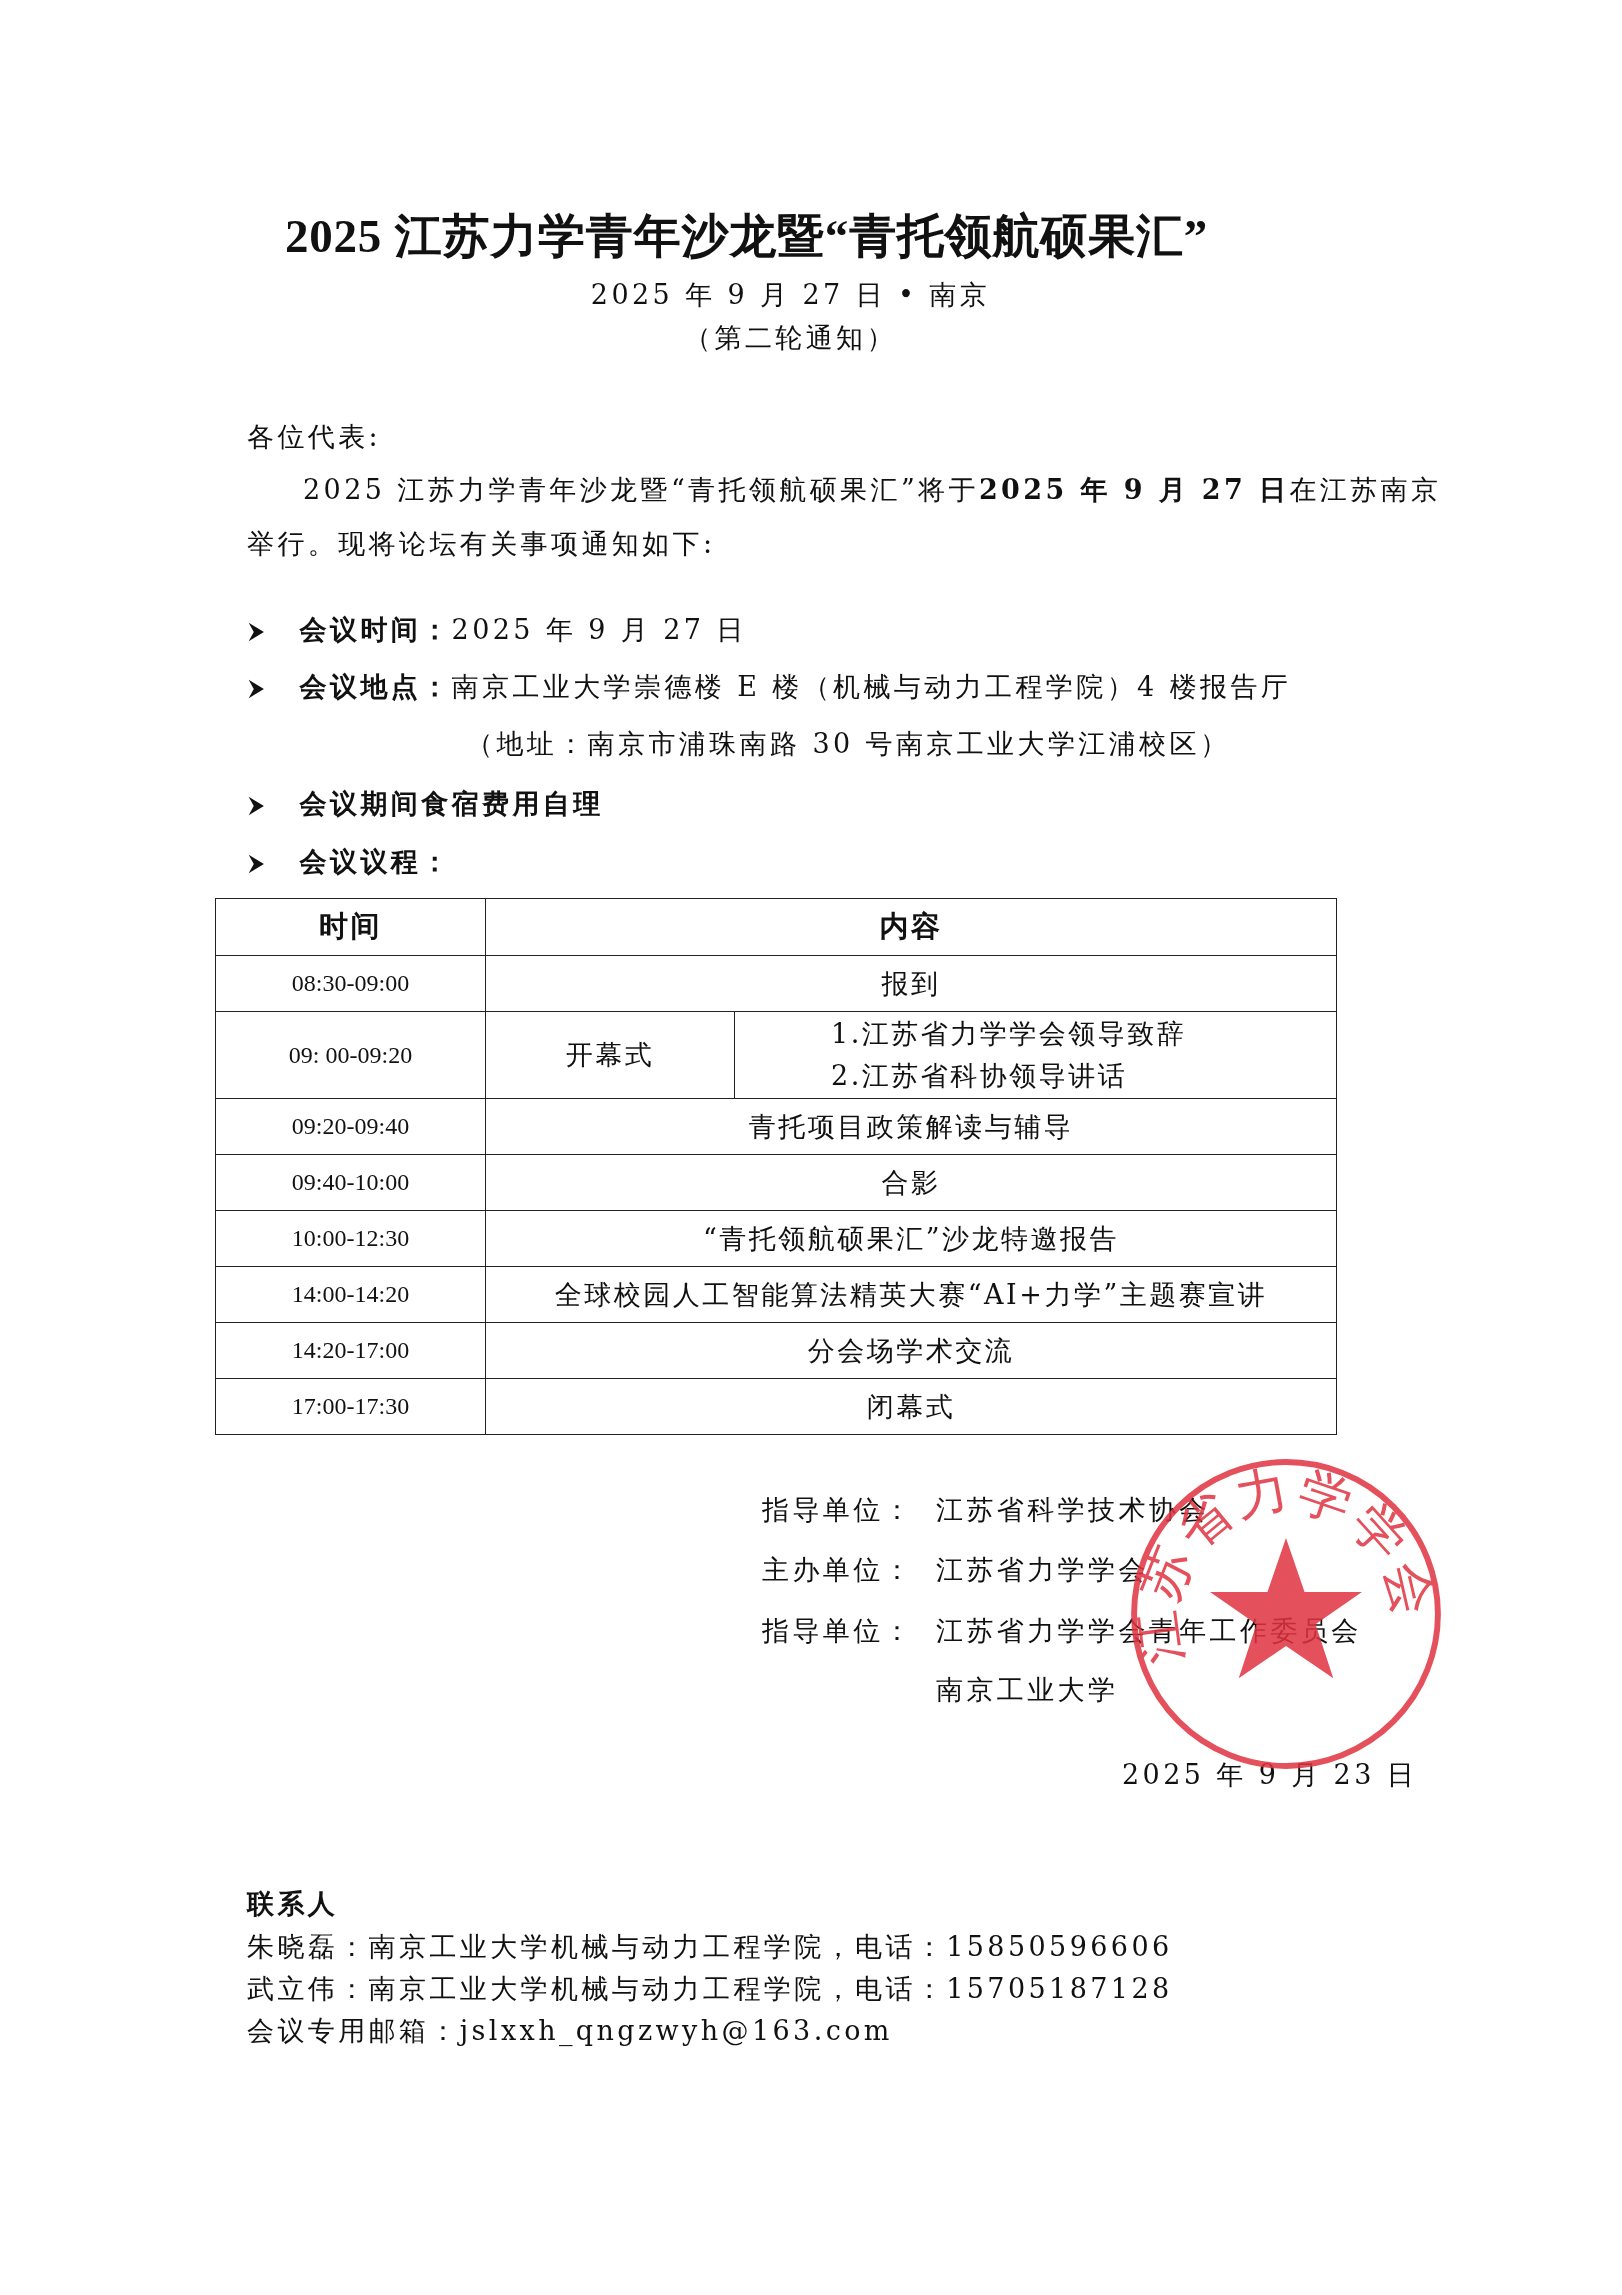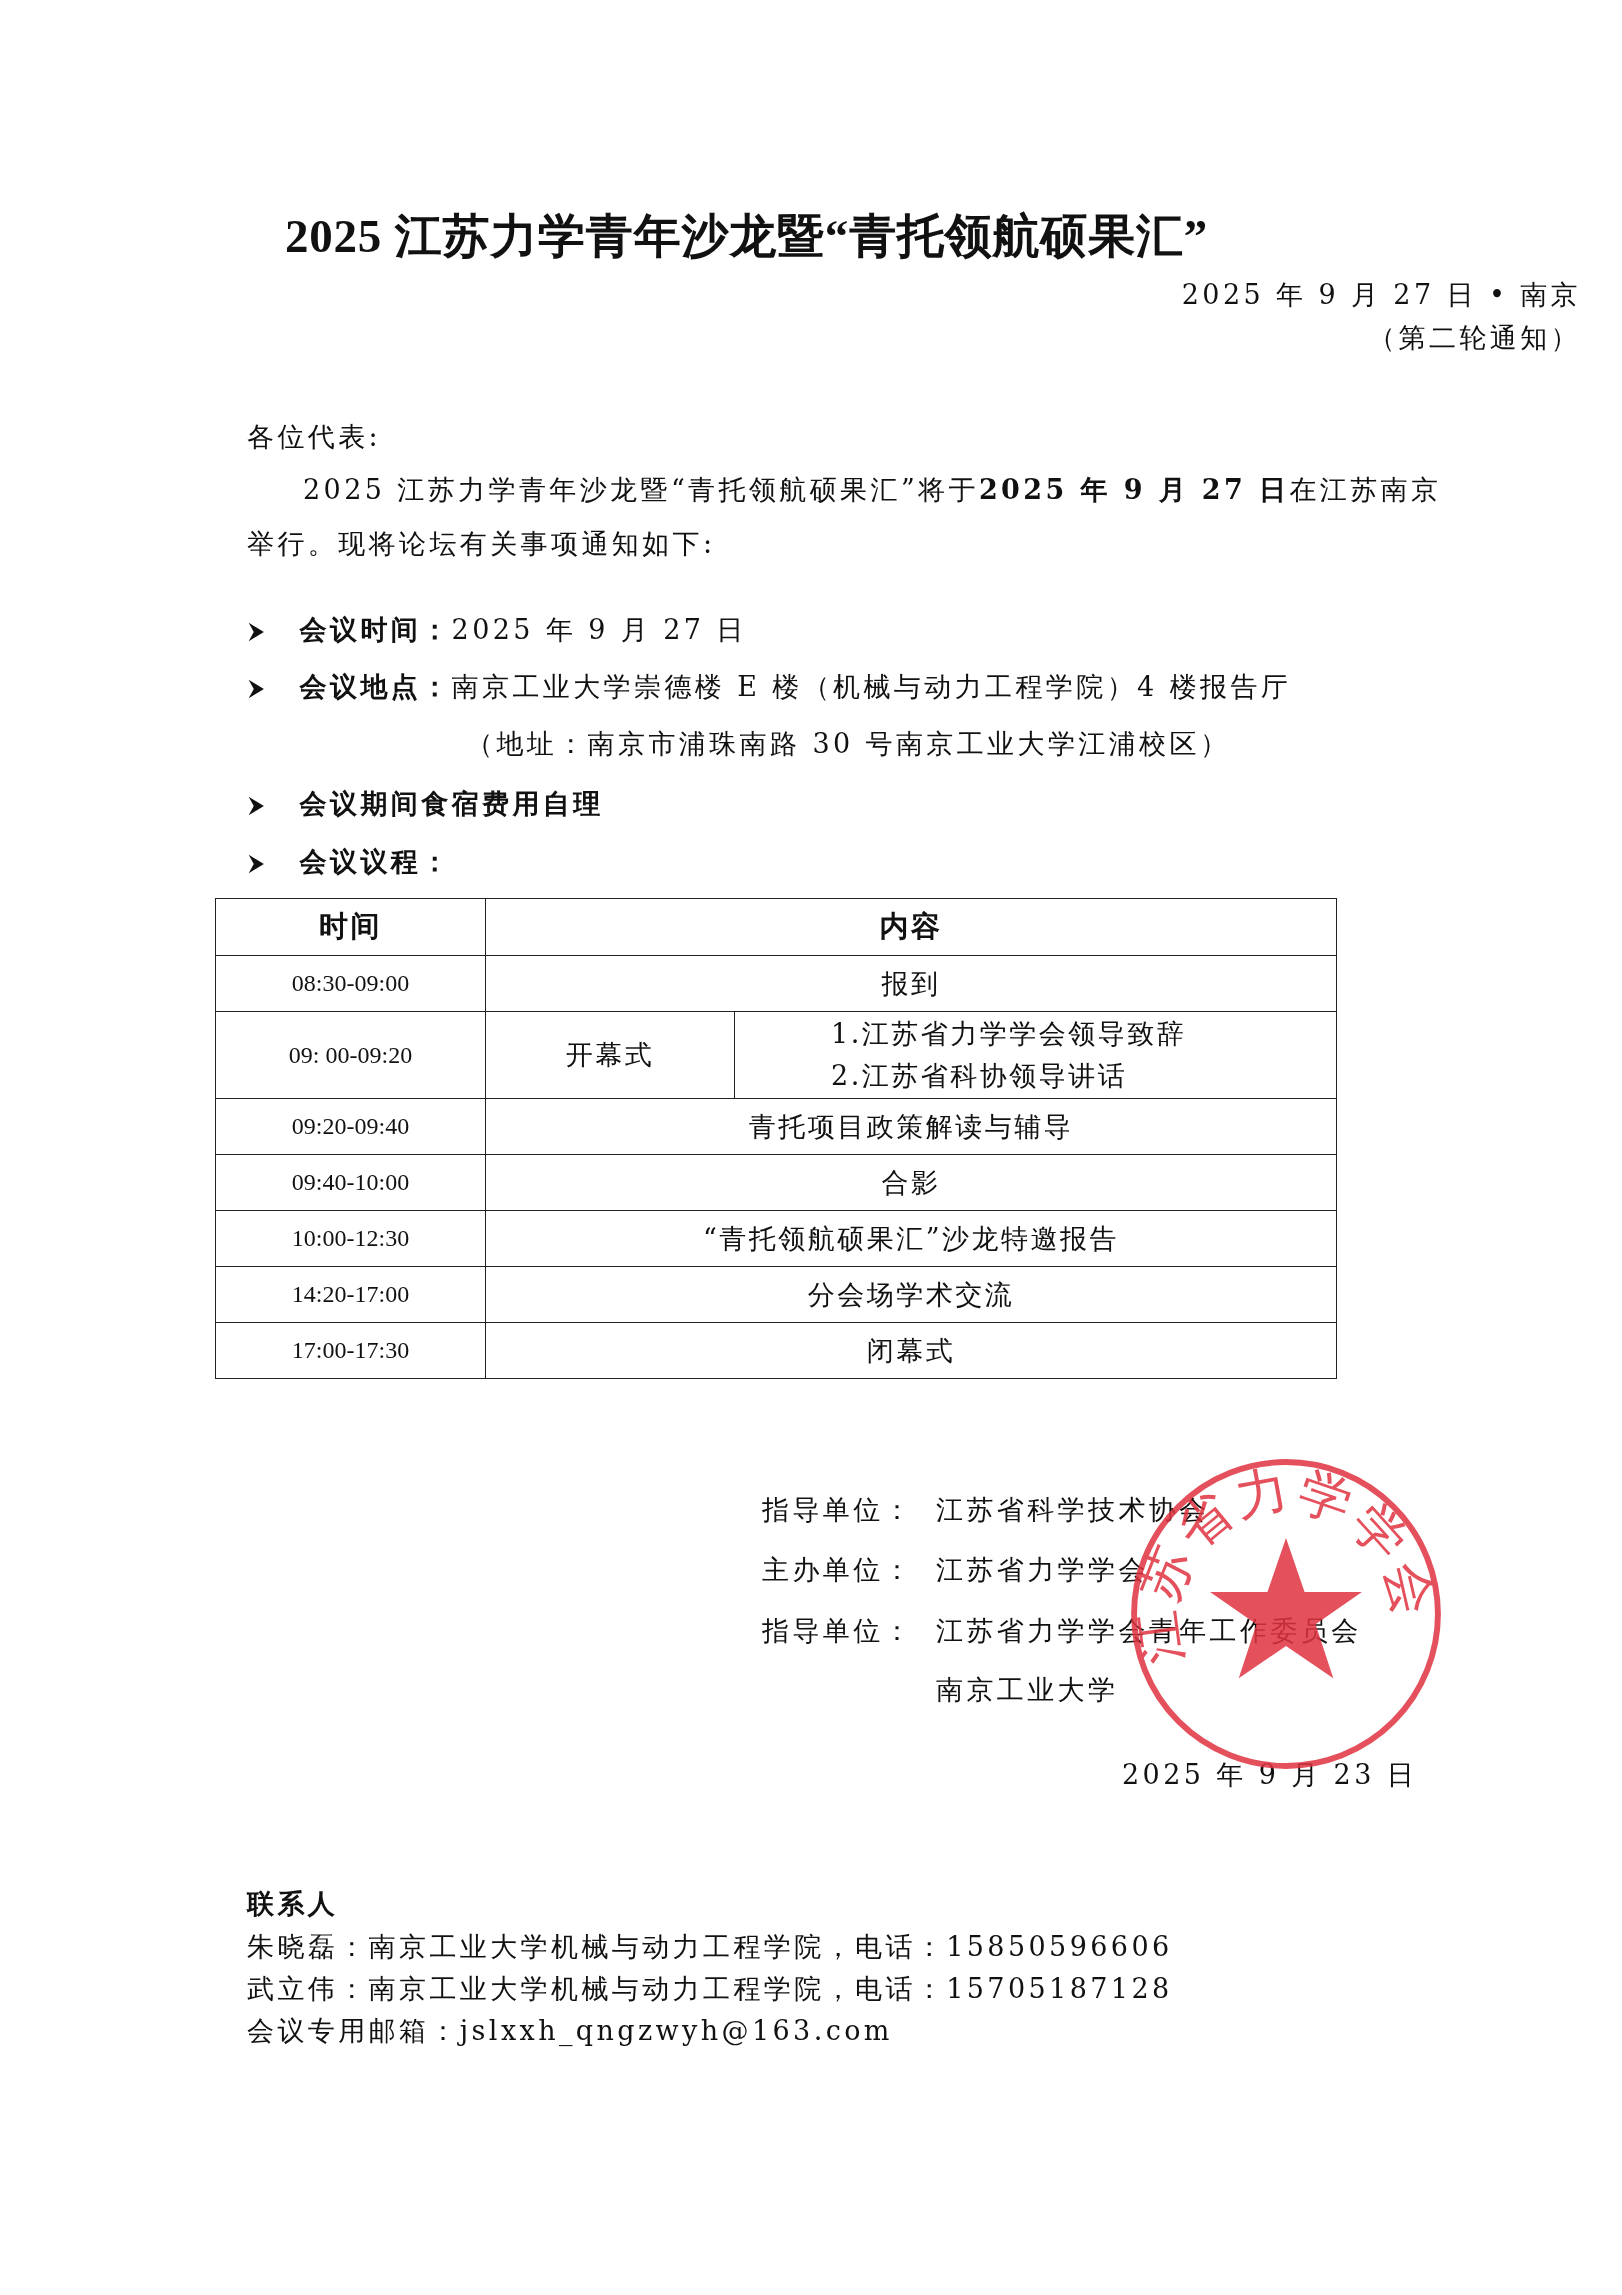--- a/index.html
+++ b/index.html
@@ -1,21 +1,21 @@
 <!DOCTYPE html>
 <html style="font-size:13.5px"><head>
 <meta charset="utf-8">
 <style>
   html, body { margin: 0; padding: 0; background: #ffffff; }
   body { width: 1623px; height: 2295px; position: relative; overflow: hidden;
          font-family: "DejaVu Serif", "Liberation Serif", serif; color: #111; }
   .abs { position: absolute; white-space: nowrap; }
   .title { left: 0; width: 1493px; top: 208px; text-align: center; font-size: 47px; font-weight: bold;
            font-family: "Liberation Serif", "DejaVu Serif", serif; letter-spacing: 0.8px; line-height: 56px; }
-  .subtitle { left: 0; width: 1581px; text-align: right; font-size: 27px; letter-spacing: 3.4px; line-height: 34px; }
+  .subtitle { left: 0; width: 1581px; text-align: center; font-size: 27px; letter-spacing: 3.4px; line-height: 34px; }
   .body-txt { font-size: 27px; letter-spacing: 3.4px; line-height: 34px; }
   .b { font-weight: bold; }
   table.agenda { position: absolute; left: 215px; top: 898px; width: 1122px; border-collapse: collapse;
                  font-size: 27px; letter-spacing: 2.5px; }
   table.agenda td { border: 1.7px solid #222; text-align: center; vertical-align: middle; padding: 0; }
   table.agenda tr { height: 56px; }
   table.agenda tr.hdr { height: 57px; }
   table.agenda tr.tall { height: 87px; }
   table.agenda td.time { width: 269px; font-family: "Liberation Serif", serif; letter-spacing: 0; font-size: 24px; }
   table.agenda td.sub { width: 248px; }
@@ -84,20 +84,24 @@
   </tr>
   <tr>
     <td class="time">09:40-10:00</td>
     <td colspan="2">合影</td>
   </tr>
   <tr>
     <td class="time">10:00-12:30</td>
     <td colspan="2">“青托领航硕果汇”沙龙特邀报告</td>
   </tr>
   <tr>
+    <td class="time">14:00-14:20</td>
+    <td colspan="2">全球校园人工智能算法精英大赛“AI+力学”主题赛宣讲</td>
+  </tr>
+  <tr>
     <td class="time">14:20-17:00</td>
     <td colspan="2">分会场学术交流</td>
   </tr>
   <tr>
     <td class="time">17:00-17:30</td>
     <td colspan="2">闭幕式</td>
   </tr>
 </tbody>
   </table>
 

